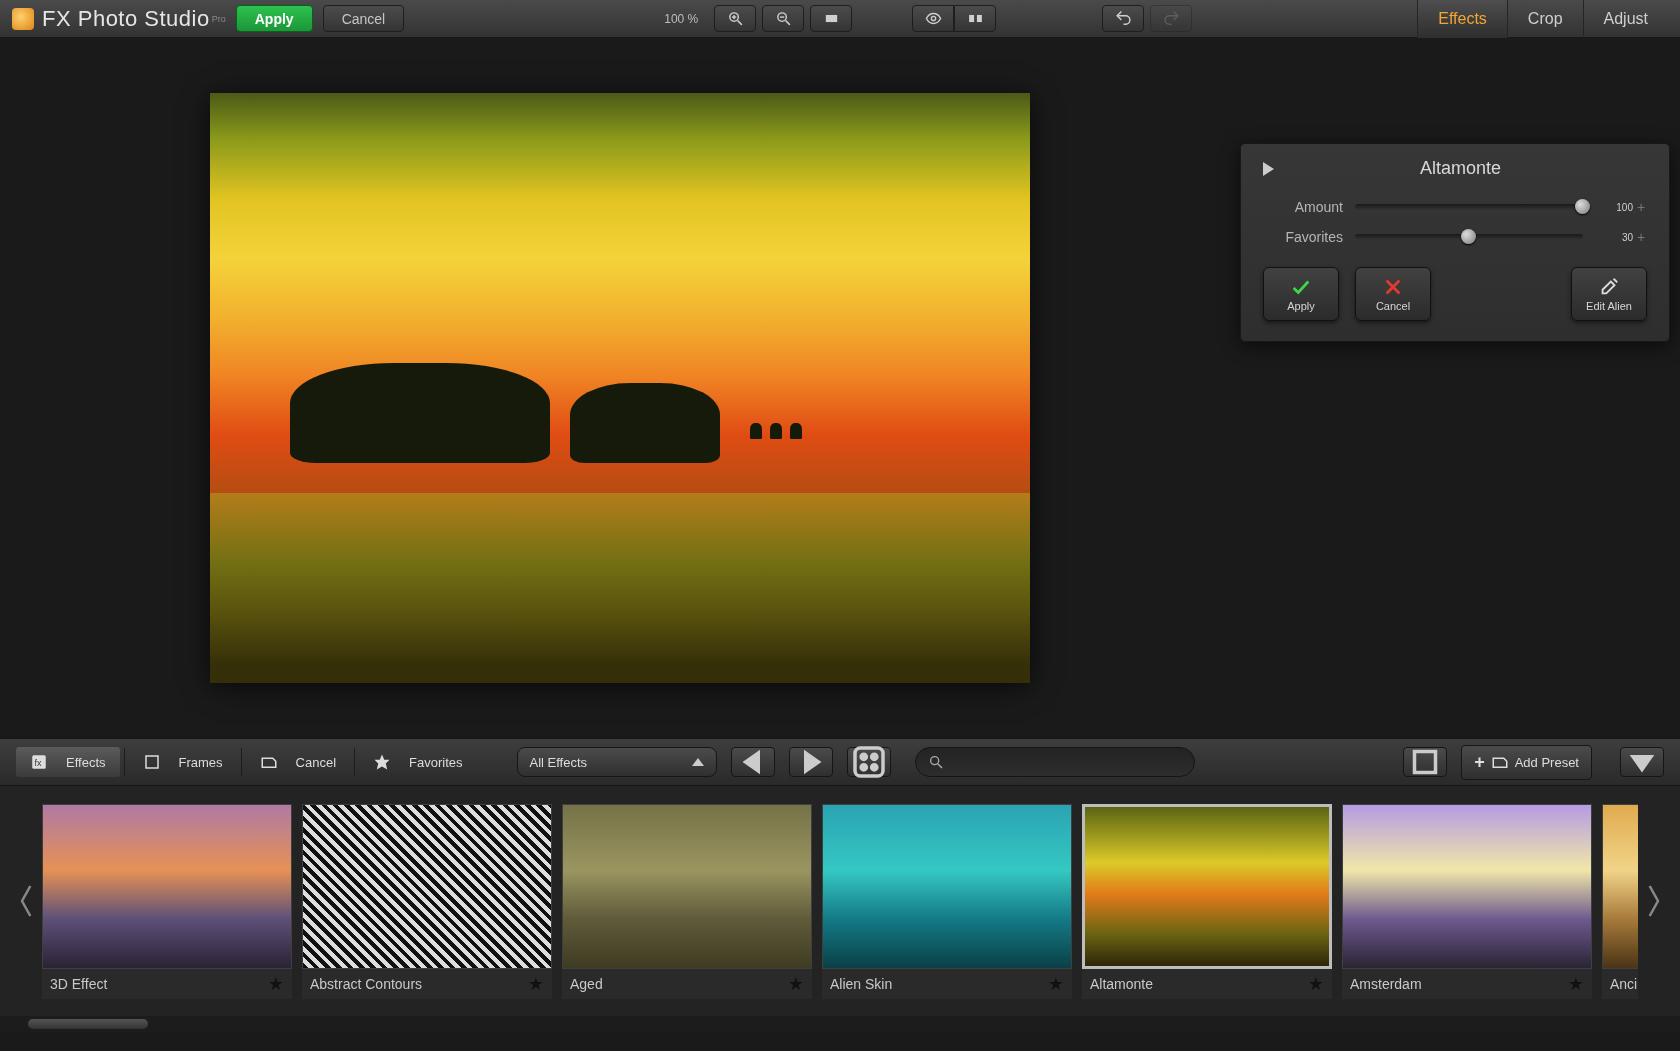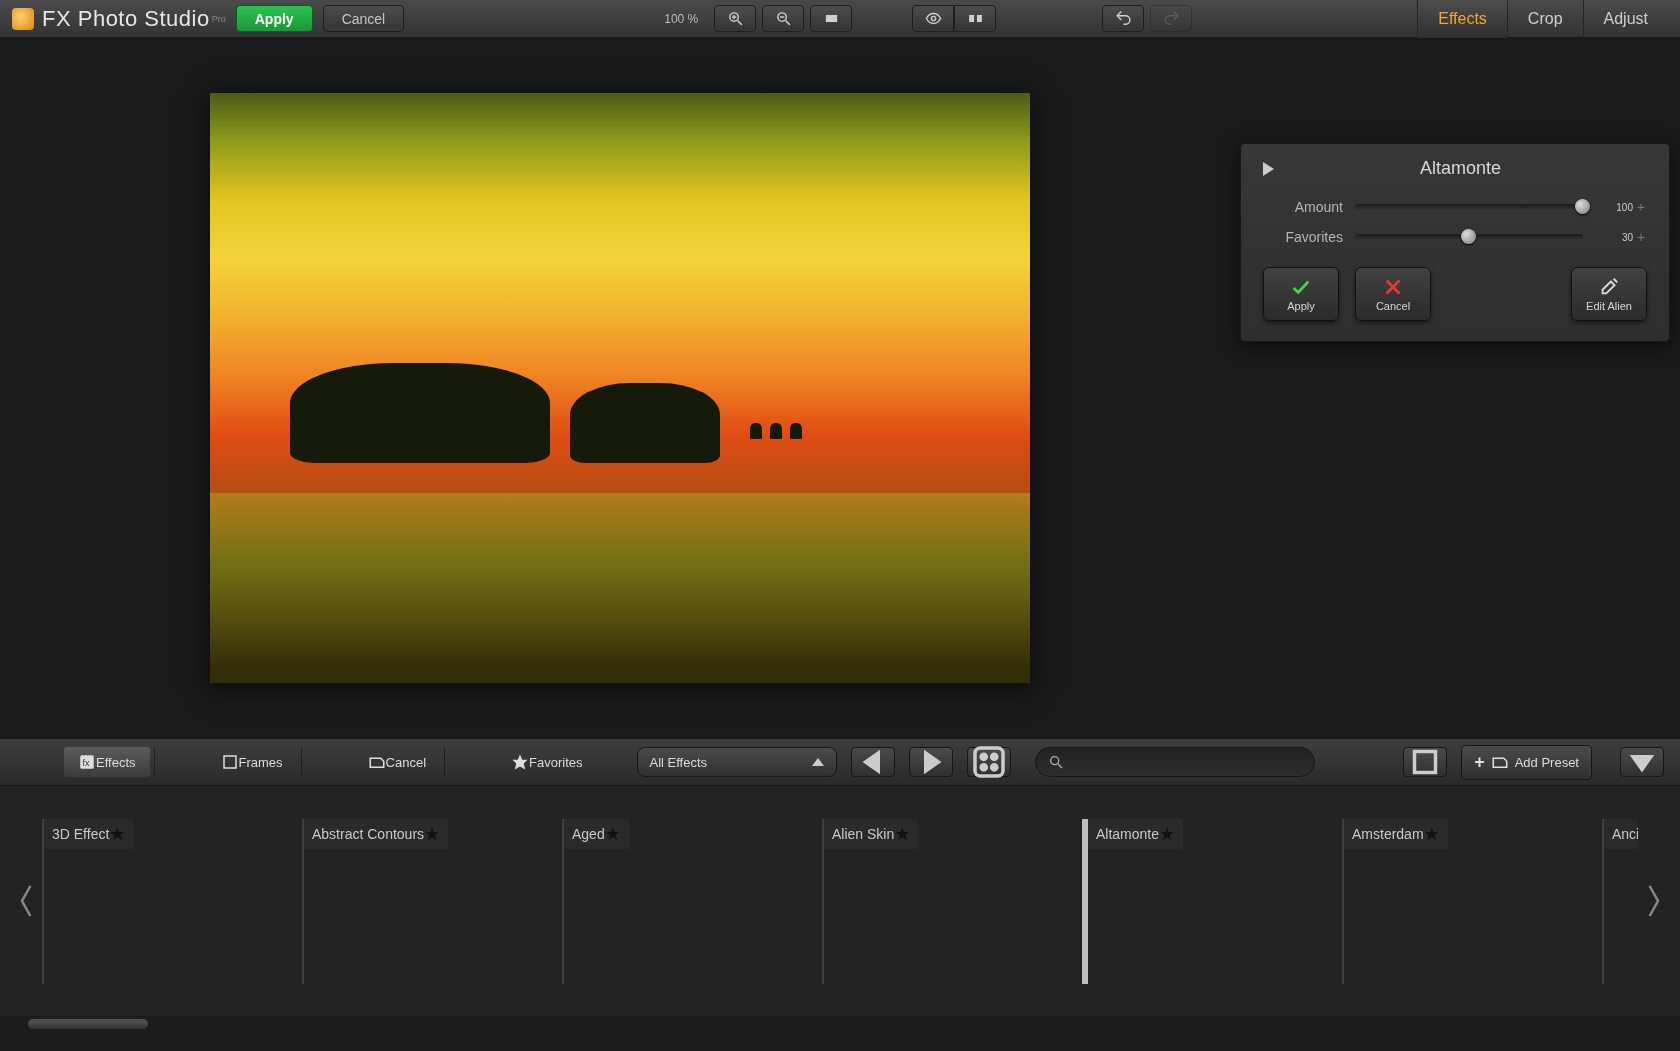--- a/index.html
+++ b/index.html
@@ -145,23 +145,23 @@
 
 .tray {
   height: 48px;
   display:flex; align-items:center;
   padding: 0 16px;
   background: linear-gradient(#3e3e3e,#2a2a2a);
   border-top:1px solid #161616;
   border-bottom:1px solid #161616;
 }
 .tab {
-  display:flex; align-items:center; gap:0;
+  display:flex; align-items:center; gap:18px;
   padding:6px 14px;
-  color:#ddd; font-size:13px; cursor:pointer;margin-left:48px;
+  color:#ddd; font-size:13px; cursor:pointer;
 }
 .tab.active { background:linear-gradient(#5b5b5b,#3b3b3b); border-radius:3px; }
 .tab svg { width:18px; height:18px; }
 .divider { width:1px; height:28px; background:#1d1d1d; margin:0 4px;}
 .filter-select {
   height: 30px;
   width: 200px;
   margin-left: 40px;
   background: linear-gradient(#4b4b4b,#2f2f2f);
   border:1px solid #161616; border-radius:8px;
@@ -197,21 +197,21 @@
   position:relative;
 }
 .scroll-arrow {
   width:30px; height:160px;
   display:flex;align-items:center;justify-content:center;
   color:#888; cursor:pointer; font-size:36px;
 }
 .thumbs { flex:1; display:flex; gap:10px; overflow:hidden;}
 .thumb {
   width: 250px; flex:0 0 250px;
-  display:flex; flex-direction:row;
+  display:flex; flex-direction:column;
 }
 .thumb-img {
   height:165px;
   border:1px solid #3f3f3f;
   position:relative;
 }
 .thumb.selected .thumb-img { border:3px solid #bdbdbd; }
 .thumb-label {
   height:30px; display:flex; align-items:center; justify-content:space-between;
   padding:0 8px; color:#c9c9c9; font-size:14px;

